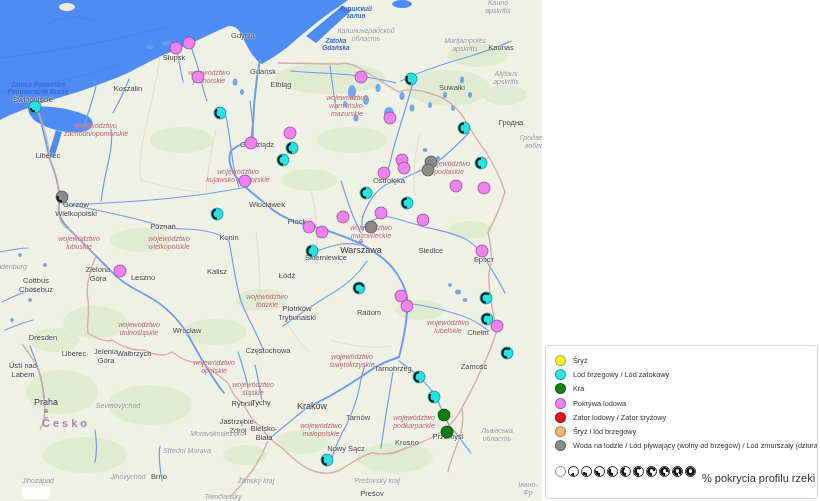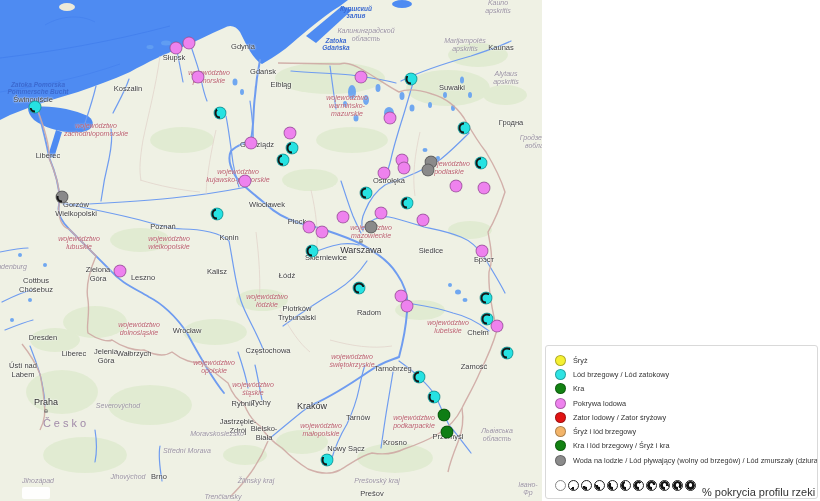--- a/index.html
+++ b/index.html
@@ -162,21 +162,21 @@
         <div class="lbl sea" style="left: 38px; top: 88px;">Zatoka Pomorska
 Pommersche Bucht</div>
         <div class="lbl sea" style="left: 336px; top: 44px;">Zatoka
 Gdańska</div>
         <div class="lbl sea" style="left: 356px; top: 12px;">Куршский
 залив</div>
         <div class="lbl city" style="left: 33px; top: 100px;">Świnoujście</div>
         <div class="lbl city" style="left: 48px; top: 156px;">Liberec</div>
         <div class="lbl city" style="left: 128px; top: 89px;">Koszalin</div>
         <div class="lbl city" style="left: 174px; top: 58px;">Słupsk</div>
-        <div class="lbl city" style="left: 243px; top: 47px;">Gdynia</div>
+        <div class="lbl city" style="left: 243px; top: 36px;">Gdynia</div>
         <div class="lbl city" style="left: 263px; top: 72px;">Gdańsk</div>
         <div class="lbl city" style="left: 281px; top: 85px;">Elbląg</div>
         <div class="lbl city" style="left: 257px; top: 145px;">Grudziądz</div>
         <div class="lbl city" style="left: 452px; top: 88px;">Suwałki</div>
         <div class="lbl city" style="left: 501px; top: 19px; margin-top: 29px;">Kaunas</div>
         <div class="lbl city" style="left: 511px; top: 123px;">Гродна</div>
         <div class="lbl city" style="left: 76px; top: 210px;">Gorzów
 Wielkopolski</div>
         <div class="lbl city" style="left: 163px; top: 227px;">Poznań</div>
         <div class="lbl city" style="left: 267px; top: 205px;">Włocławek</div>
@@ -194,21 +194,21 @@
         <div class="lbl citysym" style="left: 361px; top: 241px;">⊕</div>
         <div class="lbl city" style="left: 297px; top: 222px;">Płock</div>
         <div class="lbl city" style="left: 326px; top: 258px;">Skierniewice</div>
         <div class="lbl city" style="left: 389px; top: 181px;">Ostrołęka</div>
         <div class="lbl city" style="left: 431px; top: 251px;">Siedlce</div>
         <div class="lbl city" style="left: 478px; top: 333px;">Chełm</div>
         <div class="lbl city" style="left: 474px; top: 367px;">Zamość</div>
         <div class="lbl city" style="left: 393px; top: 369px;">Tarnobrzeg</div>
         <div class="lbl city-lg" style="left: 312px; top: 406px;">Kraków</div>
         <div class="lbl city" style="left: 358px; top: 418px;">Tarnów</div>
-        <div class="lbl city" style="left: 375px; top: 443px; padding-left: 40px;">Krosno</div>
+        <div class="lbl city" style="left: 387px; top: 443px; padding-left: 40px;">Krosno</div>
         <div class="lbl city" style="left: 346px; top: 449px;">Nowy Sącz</div>
         <div class="lbl city" style="left: 448px; top: 437px;">Przemyśl</div>
         <div class="lbl city" style="left: 372px; top: 494px;">Prešov</div>
         <div class="lbl city" style="left: 268px; top: 351px;">Częstochowa</div>
         <div class="lbl city" style="left: 484px; top: 260px;">Брэст</div>
         <div class="lbl city" style="left: 43px; top: 338px;">Dresden</div>
         <div class="lbl city-lg" style="left: 46px; top: 402px;">Praha</div>
         <div class="lbl citysym" style="left: 46px; top: 411px;">⊕</div>
         <div class="lbl city" style="left: 74px; top: 354px;">Liberec</div>
         <div class="lbl city" style="left: 106px; top: 357px;">Jelenia
@@ -271,21 +271,21 @@
         <div class="lbl foreign" style="left: 187px; top: 451px;">Střední Morava</div>
         <div class="lbl foreign" style="left: 128px; top: 477px;">Jihovýchod</div>
         <div class="lbl foreign" style="left: 38px; top: 481px;">Jihozápad</div>
         <div class="lbl foreign" style="left: 256px; top: 481px;">Žilinský kraj</div>
         <div class="lbl foreign" style="left: 377px; top: 481px;">Prešovský kraj</div>
         <div class="lbl foreign" style="left: 223px; top: 497px;">Trenčiansky</div>
         <div class="lbl foreign" style="left: 497px; top: 435px;">Львівська
 область</div>
         <div class="lbl foreign" style="left: 528px; top: 489px;">Івано-Фр</div>
         <div class="lbl foreign" style="left: 12px; top: 267px;">ndenburg</div>
-        <div class="lbl country" style="left: 66px; top: 423px;">Česko</div>
+        <div class="lbl country" style="left: 66px; top: 423px; font-weight: bold;">Česko</div>
       </div>
     <div id="markers">
         <div class="marker" style="left: 35px; top: 107px; background: rgb(38, 226, 226);">
           <div class="arc" style="background: conic-gradient(from 180deg, rgb(21, 21, 21) 20%, transparent 20%, transparent 100%);"></div>
           <div class="core" style="background: rgb(38, 226, 226);"></div>
         </div>
         <div class="marker" style="left: 176px; top: 48px; background: rgb(238, 130, 238);"></div>
         <div class="marker" style="left: 189px; top: 43px; background: rgb(238, 130, 238);"></div>
         <div class="marker" style="left: 198px; top: 77px; background: rgb(238, 130, 238);"></div>
         <div class="marker" style="left: 220px; top: 113px; background: rgb(38, 226, 226);">
@@ -409,24 +409,20 @@
         </div>
         <div class="leg-row">
           <span class="swatch" style="background: rgb(225, 20, 20);"></span>
           <span class="leg-label">Zator lodowy  /  Zator śryżowy</span>
         </div>
         <div class="leg-row">
           <span class="swatch" style="background: rgb(243, 180, 105);"></span>
           <span class="leg-label">Śryż i lód brzegowy</span>
         </div>
         <div class="leg-row">
-          <span class="swatch" style="background: rgb(18, 130, 18);"></span>
-          <span class="leg-label">Kra i lód brzegowy  /  Śryż i kra</span>
-        </div>
-        <div class="leg-row">
           <span class="swatch" style="background: rgb(139, 139, 139);"></span>
           <span class="leg-label">Woda na lodzie  /  Lód pływający (wolny od brzegów)  /  Lód zmurszały (dziurawy)</span>
         </div>
       </div>
     <div class="cov-row">
       <span id="cov-pies" style="display:flex;align-items:center;">
           <span class="pie" style="border: 1.3px solid rgb(136, 136, 136);"></span>
           <span class="pie" style="border: 1.3px solid rgb(34, 34, 34);">
             <span class="parc" style="background: conic-gradient(from 180deg, rgb(17, 17, 17) 10%, transparent 10%, transparent 100%);"></span>
             <span class="pcore"></span>

